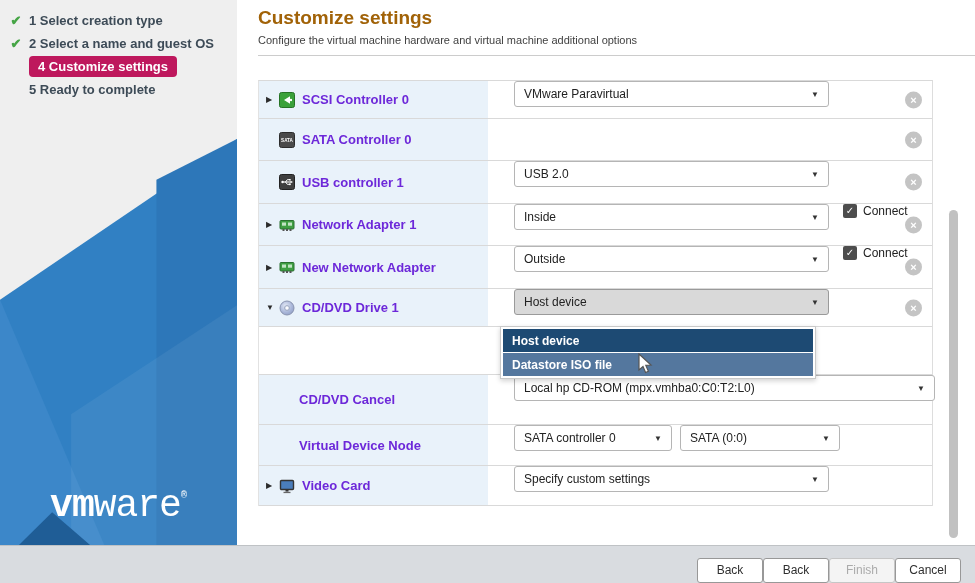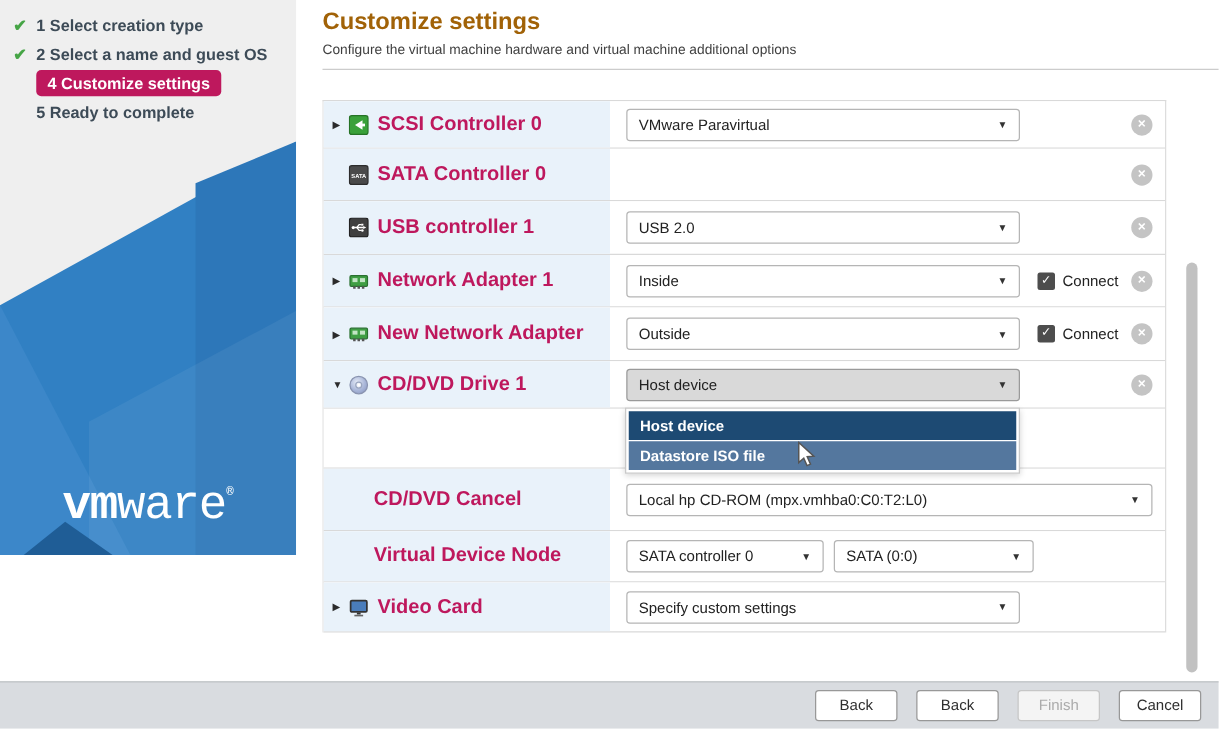--- a/index.html
+++ b/index.html
@@ -1,20 +1,20 @@
 <!DOCTYPE html>
 <html><head>
 <meta charset="utf-8">
 <style>
   * { margin:0; padding:0; box-sizing:border-box; }
   html,body { width:975px; height:583px; overflow:hidden; }
   body { font-family:"Liberation Sans", sans-serif; background:#fff; position:relative; }
 
   
-  .sidebar { position:absolute; left:0; top:0; width:237px; height:444px; background:#efefef; overflow:hidden; }
+  .sidebar { position:absolute; left:0; top:0; width:237px; height:545px; background:#efefef; overflow:hidden; }
   .tri { position:absolute; inset:0; }
   .tri-main  { background:#3180c3; clip-path:polygon(100% 25.5%, 0 55%, 0 100%, 100% 100%); }
   .tri-dark  { background:#2d77b9; clip-path:polygon(66% 33%, 100% 25.5%, 100% 100%, 66% 100%); }
   .tri-light { background:#3c87c9; clip-path:polygon(0 55%, 44% 100%, 0 100%); }
   .tri-glow  { background:rgba(255,255,255,0.06); clip-path:polygon(30% 76%, 100% 56%, 100% 100%, 30% 100%); }
   .tri-deep  { background:#1f5d96; clip-path:polygon(8% 100%, 22% 94%, 38% 100%); }
 
   .steps { position:relative; padding-top:9px; z-index:2; }
   .step { display:flex; align-items:center; height:23px; font-size:13px; font-weight:bold; color:#3d4b57; }
   .check { width:16px; margin-left:8px; margin-right:5px; color:#46a546; font-size:13px; text-align:center; flex:none; }
@@ -32,22 +32,22 @@
   .page-subtitle { margin:5px 0 0 21px; font-size:11px; line-height:13px; color:#3f3f3f; }
   .header-divider { border-bottom:1px solid #ccc; margin:8px 0 0 21px; }
 
   .settings-table { position:absolute; left:21px; top:80px; width:675px; border-top:1px solid #d9d9d9; border-left:1px solid #e2e2e2; border-right:1px solid #ddd; }
   .row { display:flex; border-bottom:1px solid #d9d9d9; background:#fff; }
   .h38{height:38px} .h42{height:42px} .h43{height:43px} .h48{height:48px} .h50{height:50px} .h41{height:41px} .h40{height:40px}
   .cell-label { width:229px; flex:none; background:#e9f2fa; display:flex; align-items:center; padding-left:7px; }
   .cell-label.indent { padding-left:40px; }
   .expander { width:13px; flex:none; font-size:8px; color:#2b2b2b; }
   .dev-icon { width:16px; height:16px; margin-right:7px; flex:none; }
-  .row-label { font-size:16px; font-weight:bold; color:#be185d; white-space:nowrap; }
-  .cell-content { flex:1; display:flex; align-items:center; padding-left:13px; position:relative; }
+  .row-label { font-size:13px; font-weight:bold; color:#6d28d9; white-space:nowrap; }
+  .cell-content { flex:1; display:flex; align-items:flex-start; padding-left:26px; position:relative; }
 
   .select { height:26px; border:1px solid #b5b5b5; border-radius:3px; background:#fff; display:flex; align-items:center; justify-content:space-between; padding:0 9px; font-size:12px; color:#222; }
   .select .caret { font-size:8px; color:#333; margin-left:8px; flex:none; }
   .w-std { width:315px; } .w-wide { width:421px; } .w-vdn1 { width:158px; margin-right:8px; } .w-vdn2 { width:160px; }
   .select.open { background:#d9d9d9; border-color:#9a9a9a; }
 
   .connect { display:flex; align-items:center; margin-left:14px; }
   .checkbox { width:14px; height:14px; background:#4d4d4d; border-radius:2px; color:#fff; font-size:10px; line-height:14px; text-align:center; flex:none; }
   .connect-label { font-size:12px; color:#222; margin-left:6px; }
 
@@ -56,21 +56,21 @@
   
   .dropdown-list { position:absolute; left:263px; top:326px; width:316px; background:#fff; border:1px solid #c9c9c9; padding:2px; z-index:5; box-shadow:0 2px 5px rgba(0,0,0,0.18); }
   .dropdown-item { height:23px; display:flex; align-items:center; padding-left:9px; font-size:12px; font-weight:bold; color:#fff; }
   .dropdown-item.selected { background:#1d4a73; margin-bottom:1px; }
   .dropdown-item.hover { background:#54779e; }
 
   .cursor { position:absolute; left:401px; top:353px; z-index:10; }
   .scroll-thumb { position:absolute; left:712px; top:210px; width:9px; height:328px; background:#c1c1c1; border-radius:5px; }
 
   
-  .footer { position:absolute; left:0; bottom:0; width:975px; height:38px; background:#d9dce0; border-top:1px solid #bfc2c5; display:flex; align-items:center; justify-content:flex-end; gap:15px; padding-right:14px; z-index:3; }
+  .footer { position:absolute; left:0; bottom:0; width:975px; height:38px; background:#d9dce0; border-top:1px solid #bfc2c5; display:flex; align-items:flex-end; justify-content:flex-end; padding-right:14px; z-index:3; }
   .btn { min-width:66px; height:25px; background:#fff; border:1px solid #989898; border-radius:3px; font-size:12px; color:#2f2f2f; text-align:center; line-height:23px; padding:0 12px; }
   .btn.disabled { color:#ababab; border-color:#c6c6c6; background:#f4f4f4; }
 </style>
 </head>
 <body>
 
 <div class="sidebar">
   <div class="tri tri-main"></div>
   <div class="tri tri-dark"></div>
   <div class="tri tri-light"></div>

